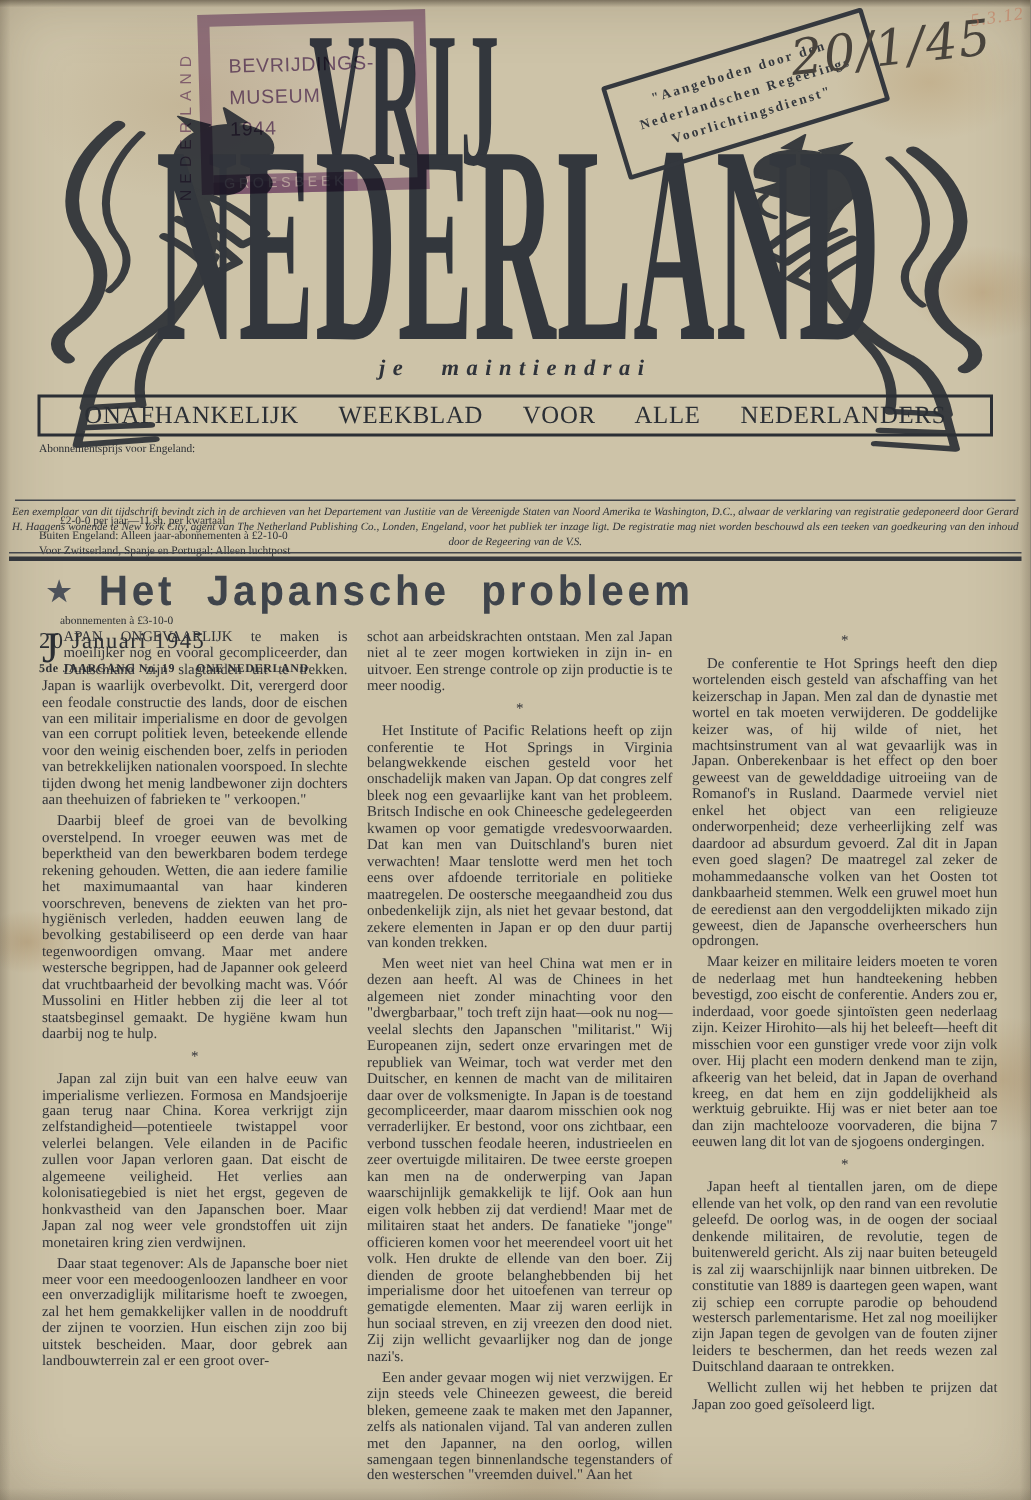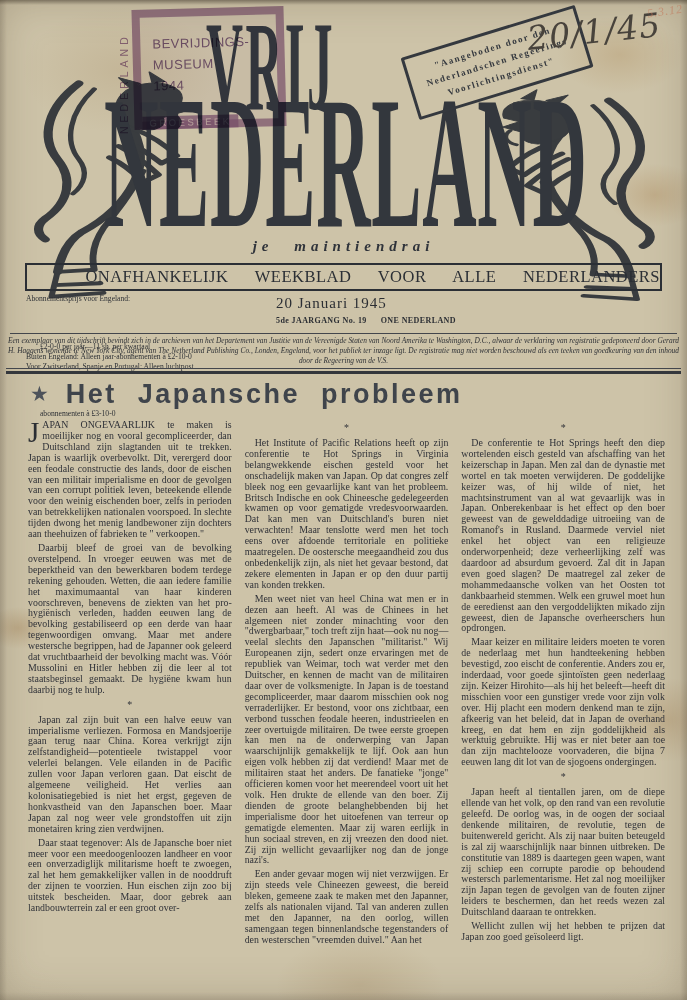--- a/index.html
+++ b/index.html
@@ -28,21 +28,21 @@
   .title-vrij{position:absolute;left:206px;top:12px;font-size:128px;line-height:.85;
     font-weight:bold;letter-spacing:6px;color:#33373d;transform:scale(.40,1);
     transform-origin:left top;white-space:nowrap;}
   .title-ned{position:absolute;left:104px;top:78px;font-size:188px;line-height:.9;
     font-weight:bold;letter-spacing:2px;color:#33373d;transform:scale(.40,1);
     transform-origin:left top;white-space:nowrap;}
   .motto{position:absolute;left:0;right:0;top:238px;text-align:center;
     font-style:italic;font-weight:bold;font-size:15px;letter-spacing:5px;
     word-spacing:12px;color:#2f333a;}
   .banner{position:absolute;left:25px;right:25px;top:263px;height:24px;
-    border:2.5px solid #2b2f35;display:flex;align-items:center;justify-content:flex-end;}
+    border:2.5px solid #2b2f35;display:flex;align-items:center;justify-content:center;}
   .banner span{font-size:16.5px;letter-spacing:.5px;word-spacing:22px;color:#2b2f35;}
   
   .stamp-museum{position:absolute;left:133px;top:8px;width:136px;height:104px;
     border:8px solid rgba(148,104,160,.7);background:rgba(200,170,205,.10);
     transform:rotate(-1.5deg);mix-blend-mode:multiply;
     font-family:"Liberation Sans",sans-serif;color:rgba(120,85,140,.9);}
   .stamp-museum .sm-text{padding:16px 0 0 12px;font-size:13px;line-height:21px;letter-spacing:.5px;}
   .sm-bottom{position:absolute;left:0px;bottom:-8px;background:rgba(148,104,160,.75);
     color:rgba(232,214,238,.95);font-size:9.5px;letter-spacing:2.5px;padding:1px 7px;}
   .sm-vert{position:absolute;left:118px;top:14px;height:120px;
@@ -53,21 +53,21 @@
     border:3px solid #34383e;border-radius:2px;padding:7px 4px;
     transform:rotate(-17deg);text-align:center;
     font-weight:bold;font-size:9px;letter-spacing:1.6px;line-height:1.65;color:#34383e;}
   .hand-date{position:absolute;right:26px;top:12px;
     font-family:"DejaVu Serif",serif;font-style:italic;font-size:33px;
     letter-spacing:1px;color:#48433c;transform:rotate(-6deg);}
   .faint-note{position:absolute;right:4px;top:4px;font-style:italic;font-size:12px;
     color:rgba(195,115,85,.55);transform:rotate(-8deg);letter-spacing:1px;}
   
   .info{position:absolute;left:26px;right:26px;top:294px;display:flex;
-    justify-content:space-between;color:#2e3136;}
+    justify-content:space-between;color:#2e3136;flex-direction:column;}
   .sub{width:250px;font-size:7.6px;line-height:1.3;}
   .sub .ind2{padding-left:14px;margin-top:38px;}
   .issue-center{flex:1;text-align:left;}
   .issue-date{font-size:15px;margin-top:1px;letter-spacing:1px;color:#2b2e33;}
   .issue-ed{font-size:8px;font-weight:bold;margin-top:4px;letter-spacing:.4px;color:#2b2e33;}
   .issue-ed .gap{display:inline-block;width:14px;}
   .addr{width:212px;font-size:7.6px;line-height:1.3;text-align:right;}
   .ruleA{position:absolute;left:10px;right:10px;top:333px;height:1px;background:#43464c;}
   .notice{position:absolute;left:8px;right:8px;top:336px;font-size:7.4px;line-height:1.32;
     text-align:justify;text-align-last:center;color:#2e3136;font-style:italic;}
@@ -185,20 +185,21 @@
 
   <div class="bodycols">
     <div class="col">
       <p><span class="dropcap">J</span><span>APAN ONGEVAARLIJK te maken is moeilijker nog en vooral gecompliceerder, dan Duitschland zijn slagtanden uit te trekken.  Japan is waarlijk overbevolkt.  Dit, verergerd door een feodale constructie des lands, door de eischen van een militair imperialisme en door de gevolgen van een corrupt politiek leven, beteekende ellende voor den weinig eischenden boer, zelfs in perioden van betrekkelijken nationalen voorspoed.  In slechte tijden dwong het menig landbewoner zijn dochters aan theehuizen of fabrieken te " verkoopen."</span></p>
       <p class="ind">Daarbij bleef de groei van de bevolking overstelpend. In vroeger eeuwen was met de beperktheid van den bewerkbaren bodem terdege rekening gehouden. Wetten, die aan iedere familie het maximumaantal van haar kinderen voorschreven, benevens de ziekten van het pro-hygiënisch verleden, hadden eeuwen lang de bevolking gestabiliseerd op een derde van haar tegenwoordigen omvang.  Maar met andere westersche begrippen, had de Japanner ook geleerd dat vruchtbaarheid der bevolking macht was. Vóór Mussolini en Hitler hebben zij die leer al tot staatsbeginsel gemaakt.  De hygiëne kwam hun daarbij nog te hulp.</p>
       <div class="sep">*</div>
       <p class="ind">Japan zal zijn buit van een halve eeuw van imperialisme verliezen.  Formosa en Mandsjoerije gaan terug naar China.  Korea verkrijgt zijn zelfstandigheid—potentieele twistappel voor velerlei belangen.  Vele eilanden in de Pacific zullen voor Japan verloren gaan.  Dat eischt de algemeene veiligheid.  Het verlies aan kolonisatiegebied is niet het ergst, gegeven de honkvastheid van den Japanschen boer.  Maar Japan zal nog weer vele grondstoffen uit zijn monetairen kring zien verdwijnen.</p>
       <p class="ind">Daar staat tegenover:  Als de Japansche boer niet meer voor een meedoogenloozen landheer en voor een onverzadiglijk militarisme hoeft te zwoegen, zal het hem gemakkelijker vallen in de nooddruft der zijnen te voorzien.  Hun eischen zijn zoo bij uitstek bescheiden.  Maar, door gebrek aan landbouwterrein zal er een groot over-</p>
     </div>
     <div class="col">
+      <p>schot aan arbeidskrachten ontstaan.  Men zal Japan niet al te zeer mogen kortwieken in zijn in- en uitvoer.  Een strenge controle op zijn productie is te meer noodig.</p>
       <div class="sep">*</div>
       <p class="ind">Het Institute of Pacific Relations heeft op zijn conferentie te Hot Springs in Virginia belangwekkende eischen gesteld voor het onschadelijk maken van Japan.  Op dat congres zelf bleek nog een gevaarlijke kant van het probleem.  Britsch Indische en ook Chineesche gedelegeerden kwamen op voor gematigde vredesvoorwaarden.  Dat kan men van Duitschland's buren niet verwachten!  Maar tenslotte werd men het toch eens over afdoende territoriale en politieke maatregelen.  De oostersche meegaandheid zou dus onbedenkelijk zijn, als niet het gevaar bestond, dat zekere elementen in Japan er op den duur partij van konden trekken.</p>
       <p class="ind">Men weet niet van heel China wat men er in dezen aan heeft.  Al was de Chinees in het algemeen niet zonder minachting voor den "dwergbarbaar," toch treft zijn haat—ook nu nog—veelal slechts den Japanschen "militarist."  Wij Europeanen zijn, sedert onze ervaringen met de republiek van Weimar, toch wat verder met den Duitscher, en kennen de macht van de militairen daar over de volksmenigte.  In Japan is de toestand gecompliceerder, maar daarom misschien ook nog verraderlijker. Er bestond, voor ons zichtbaar, een verbond tusschen feodale heeren, industrieelen en zeer overtuigde militairen.  De twee eerste groepen kan men na de onderwerping van Japan waarschijnlijk gemakkelijk te lijf. Ook aan hun eigen volk hebben zij dat verdiend!  Maar met de militairen staat het anders.  De fanatieke "jonge" officieren komen voor het meerendeel voort uit het volk.  Hen drukte de ellende van den boer. Zij dienden de groote belanghebbenden bij het imperialisme door het uitoefenen van terreur op gematigde elementen.  Maar zij waren eerlijk in hun sociaal streven, en zij vreezen den dood niet.  Zij zijn wellicht gevaarlijker nog dan de jonge nazi's.</p>
       <p class="ind">Een ander gevaar mogen wij niet verzwijgen.  Er zijn steeds vele Chineezen geweest, die bereid bleken, gemeene zaak te maken met den Japanner, zelfs als nationalen vijand.  Tal van anderen zullen met den Japanner, na den oorlog, willen samengaan tegen binnenlandsche tegenstanders of den westerschen "vreemden duivel."  Aan het</p>
     </div>
     <div class="col">
       <div class="sep">*</div>
       <p class="ind">De conferentie te Hot Springs heeft den diep wortelenden eisch gesteld van afschaffing van het keizerschap in Japan.  Men zal dan de dynastie met wortel en tak moeten verwijderen.  De goddelijke keizer was, of hij wilde of niet, het machtsinstrument van al wat gevaarlijk was in Japan. Onberekenbaar is het effect op den boer geweest van de gewelddadige uitroeiing van de Romanof's in Rusland.  Daarmede verviel niet enkel het object van een religieuze onderworpenheid; deze verheerlijking zelf was daardoor ad absurdum gevoerd.  Zal dit in Japan even goed slagen?  De maatregel zal zeker de mohammedaansche volken van het Oosten tot dankbaarheid stemmen.  Welk een gruwel moet hun de eeredienst aan den vergoddelijkten mikado zijn geweest, dien de Japansche overheerschers hun opdrongen.</p>
       <p class="ind">Maar keizer en militaire leiders moeten te voren de nederlaag met hun handteekening hebben bevestigd, zoo eischt de conferentie.  Anders zou er, inderdaad, voor goede sjintoïsten geen nederlaag zijn.  Keizer Hirohito—als hij het beleeft—heeft dit misschien voor een gunstiger vrede voor zijn volk over.  Hij placht een modern denkend man te zijn, afkeerig van het beleid, dat in Japan de overhand kreeg, en dat hem en zijn goddelijkheid als werktuig gebruikte.  Hij was er niet beter aan toe dan zijn machtelooze voorvaderen, die bijna 7 eeuwen lang dit lot van de sjogoens ondergingen.</p>
       <div class="sep">*</div>

